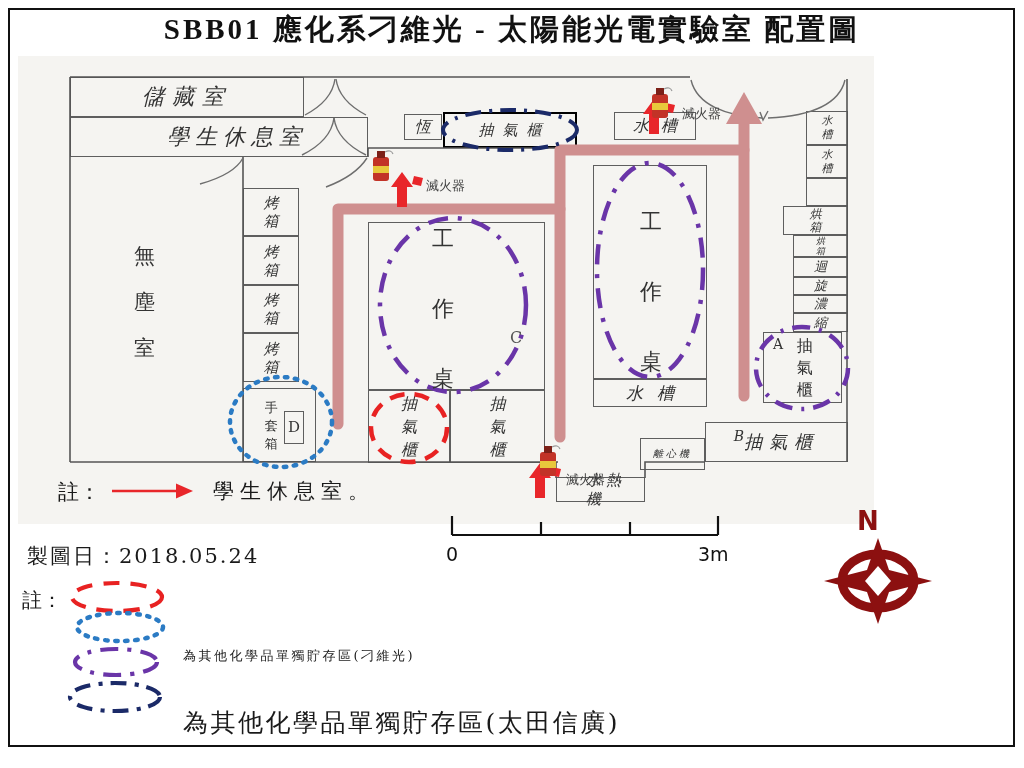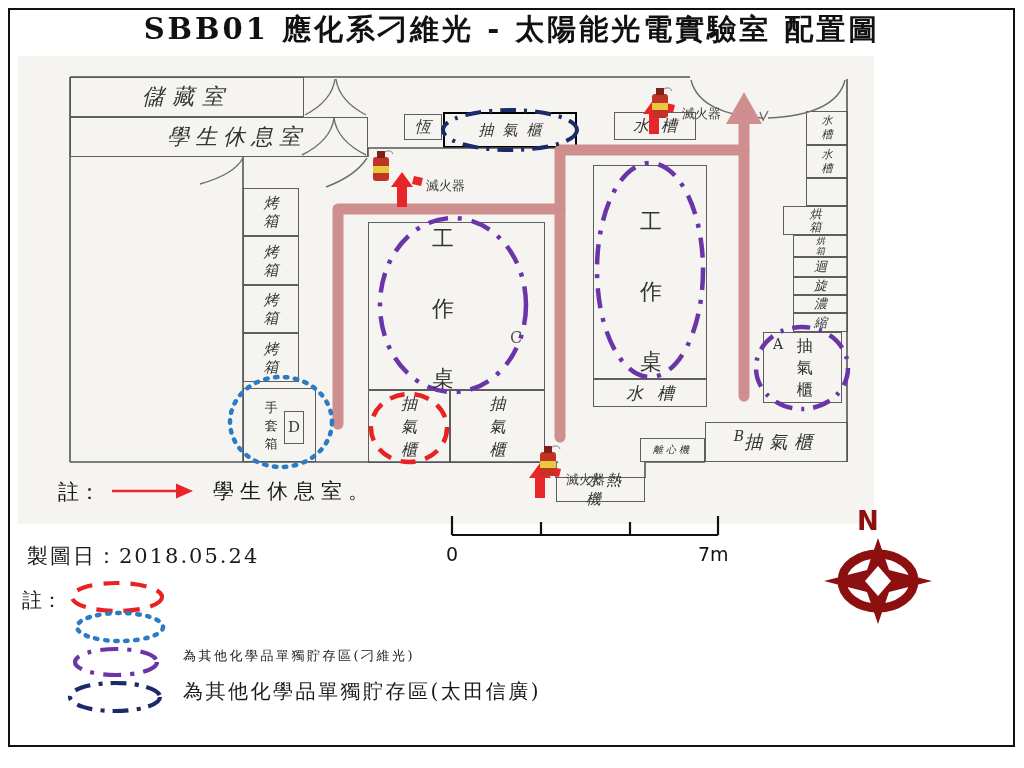--- a/index.html
+++ b/index.html
@@ -1,20 +1,20 @@
 <!DOCTYPE html>
 <html><head>
 <meta charset="utf-8">
 <style>
   * { margin:0; padding:0; box-sizing:border-box; }
   body { width:1024px; height:768px; background:#fff; font-family:"DejaVu Serif", serif; position:relative; overflow:hidden; }
   #frame { position:absolute; left:8px; top:8px; width:1007px; height:739px; border:2.5px solid #111; background:#fff; }
   #stage { position:absolute; left:0; top:0; width:1024px; height:768px; }
   .scanbg { position:absolute; left:18px; top:56px; width:856px; height:468px; background:#f5f4f1; }
-  #title { position:absolute; left:0; top:10px; width:1024px; text-align:center; font-size:29px; font-weight:bold; letter-spacing:3px; color:#111; }
+  #title { position:absolute; left:0; top:10px; width:1024px; text-align:center; font-size:29px; font-weight:bold; letter-spacing:3px; color:#111;font-family:Liberation Serif, serif; }
   .box { position:absolute; border:1.4px solid #5e5e5e; background:transparent; display:flex; align-items:center; justify-content:center;font-style:italic; }
   .boldbox { border:2.6px solid #000; }
   .lbl { color:#333; }
   .vstack { width:1.1em; word-break:break-all; text-align:center; }
   .abs { position:absolute; z-index:10; color:#333; }
   svg.overlay { position:absolute; left:0; top:0; z-index:6; pointer-events:none; }
   .note { color:#1a1a1a; }
   .small { font-size:13px; font-family:"DejaVu Sans", sans-serif; color:#444; }
 </style>
 </head>
@@ -27,20 +27,21 @@
 
   <div id="title">SBB01 應化系刁維光 - 太陽能光電實驗室 配置圖</div>
 
   <div class="box" style="left:70px; top:77px; width:234px; height:40px;">
     <span class="lbl" style="font-size:22px; letter-spacing:8px;">儲藏室</span>
   </div>
   <div class="box" style="left:70px; top:117px; width:298px; height:40px;padding-left:36px;">
     <span class="lbl" style="font-size:22px; letter-spacing:6px;">學生休息室</span>
   </div>
 
+  <div class="abs vstack" style="left:133px; top:233px; font-size:21px; line-height:46px;">無塵室</div>
 
   <div class="box" style="left:404px; top:114px; width:38px; height:26px;">
     <span class="lbl" style="font-size:16px;">恆</span>
   </div>
   <div class="box boldbox" style="left:443px; top:112px; width:134px; height:36px;">
     <span class="lbl" style="font-size:15px; letter-spacing:9px; padding-left:9px;">抽氣櫃</span>
   </div>
   <div class="box" style="left:614px; top:112px; width:82px; height:28px;">
     <span class="lbl" style="font-size:16px; letter-spacing:12px; padding-left:12px;">水槽</span>
   </div>
@@ -106,21 +107,21 @@
     </div>
 
   <div class="box" style="left:763px; top:332px; width:79px; height:71px;"></div>
   <div class="abs" style="left:773px; top:336px; font-size:14px;">A</div>
   <div class="abs vstack" style="left:796px; top:335px; font-size:16px; line-height:22px;">抽氣櫃</div>
 
   <div class="box" style="left:705px; top:422px; width:143px; height:40px;">
     <span class="lbl" style="font-size:14px; position:relative; top:-6px;">B</span>
     <span class="lbl" style="font-size:18px; letter-spacing:7px;">抽氣櫃</span>
   </div>
-  <div class="box" style="left:640px; top:438px; width:65px; height:24px;">
+  <div class="box" style="left:640px; top:438px; width:65px; height:32px;">
     <span class="lbl" style="font-size:10px; letter-spacing:3px;">離心機</span>
   </div>
   <div class="box" style="left:556px; top:477px; width:89px; height:25px;">
     <span class="lbl" style="font-size:15px; letter-spacing:5px;margin-left:29px;">水熱機</span>
   </div>
 
   <div class="abs small" style="left:426px; top:177px;">滅火器</div>
   <div class="abs small" style="left:682px; top:105px;">滅火器</div>
   <div class="abs small" style="left:566px; top:471px;">滅火器</div>
 
@@ -228,21 +229,21 @@
       <ellipse cx="115" cy="697" rx="45" ry="14" stroke-width="4.2" stroke-dasharray="16 8 4 8" stroke="#1b2a68"></ellipse>
     </g>
   </svg>
 
   <div class="abs note" style="left:58px; top:478px; font-size:21px;">註：</div>
   <div class="abs note" style="left:213px; top:477px; font-size:21px; letter-spacing:6px;">學生休息室。</div>
 
   <div class="abs note" style="left:27px; top:542px; font-size:21px; letter-spacing:2px;">製圖日：2018.05.24</div>
 
   <div class="abs" style="left:446px; top:543px; font-size:19px; font-family:'DejaVu Sans',sans-serif; color:#111;">0</div>
-  <div class="abs" style="left:698px; top:543px; font-size:19px; font-family:'DejaVu Sans',sans-serif; color:#111;">7m</div>
+  <div class="abs" style="left:698px; top:543px; font-size:19px; font-family:'DejaVu Sans',sans-serif; color:#111;">3m</div>
 
   <div class="abs" style="left:857px; top:506px; font-size:26px; font-weight:bold; font-family:'DejaVu Sans',sans-serif; color:#8c1010;">N</div>
 
   <div class="abs note" style="left:22px; top:587px; font-size:20px;">註：</div>
   <div class="abs note" style="left:183px; top:647px; font-size:13px; letter-spacing:2.5px;">為其他化學品單獨貯存區(刁維光)</div>
-  <div class="abs note" style="left:183px; top:678px; font-size:20px; letter-spacing:2.5px;">為其他化學品單獨貯存區(太田信廣)</div>
+  <div class="abs note" style="left:183px; top:706px; font-size:25px; letter-spacing:2.5px;">為其他化學品單獨貯存區(太田信廣)</div>
 
 </div>
 
 </body></html>

